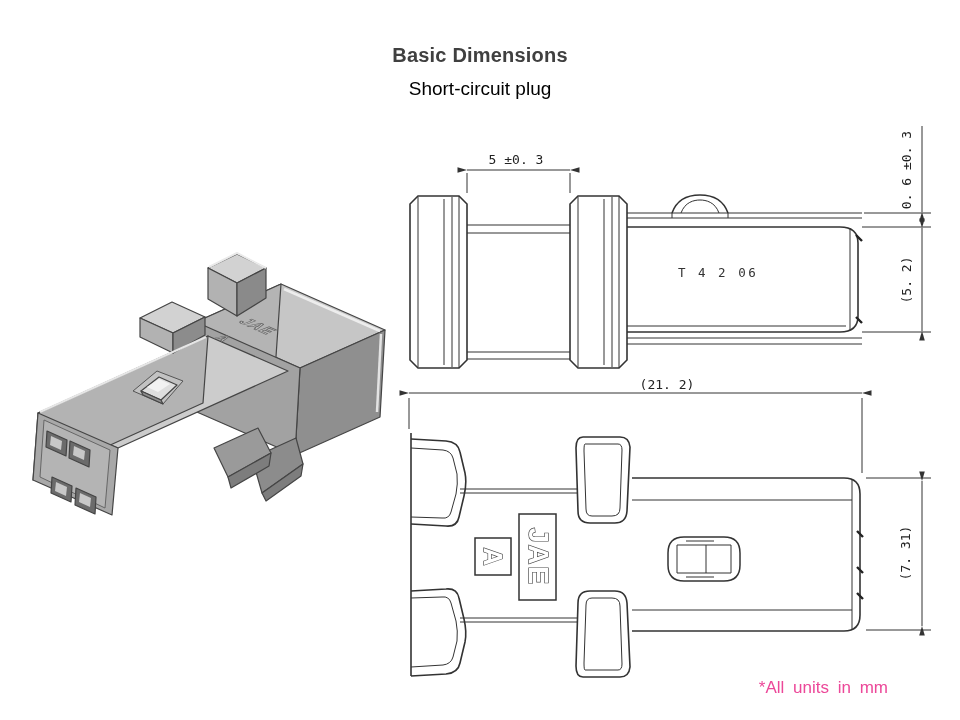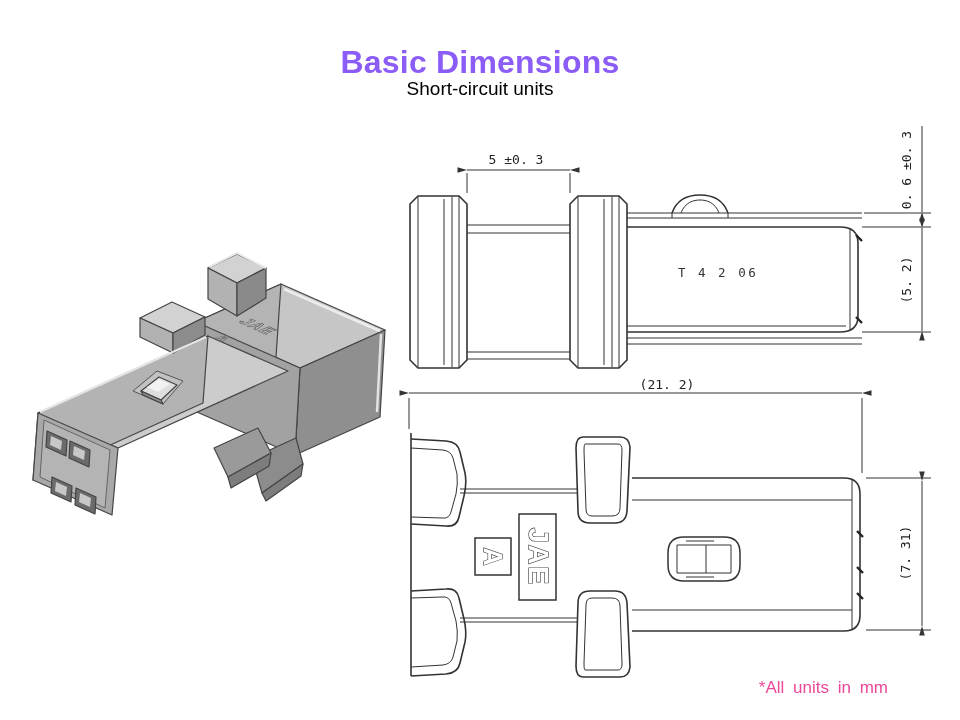--- a/index.html
+++ b/index.html
@@ -1,34 +1,34 @@
 <!DOCTYPE html>
 <html><head>
 <meta charset="utf-8">
 <style>
   html,body{margin:0;padding:0;background:#ffffff;}
   #stage{position:relative;width:960px;height:720px;background:#fff;overflow:hidden;
          font-family:"Liberation Sans",sans-serif;}
   .title{position:absolute;top:44px;left:0;width:100%;text-align:center;
-         font-size:32px;font-weight:bold;color:#8b5cf6;letter-spacing:.2px;}
+         font-size:20px;font-weight:bold;color:#404040;letter-spacing:.2px;}
   .subtitle{position:absolute;top:78px;left:0;width:100%;text-align:center;
             font-size:19px;color:#000;}
   .footnote{position:absolute;top:678px;right:72px;font-size:17px;color:#ec4899;word-spacing:4px;}
   svg#drawing{position:absolute;left:0;top:0;}
   .cad{font-family:"DejaVu Sans Mono","Liberation Mono",monospace;font-size:13px;fill:#222;}
   .mark{font-family:"DejaVu Sans Mono","Liberation Mono",monospace;font-size:12.5px;fill:#333;letter-spacing:2.5px;}
   .emboss{font-family:"Liberation Sans",sans-serif;font-weight:bold;}
 </style>
 </head>
 <body>
 
 <div id="stage">
 
   <div class="title">Basic Dimensions</div>
-  <div class="subtitle">Short-circuit units</div>
+  <div class="subtitle">Short-circuit plug</div>
 
   <svg id="drawing" width="960" height="720" viewBox="0 0 960 720">
     <defs>
       <marker id="arr" viewBox="0 0 10 8" refX="0.5" refY="4" markerWidth="11" markerHeight="8" orient="auto-start-reverse" markerUnits="userSpaceOnUse">
         <path d="M0.5,4 L10,1.2 L10,6.8 Z" fill="#333"></path>
       </marker>
     </defs>
 
     <g stroke="#454545" stroke-width="1.2" stroke-linejoin="round">
 

